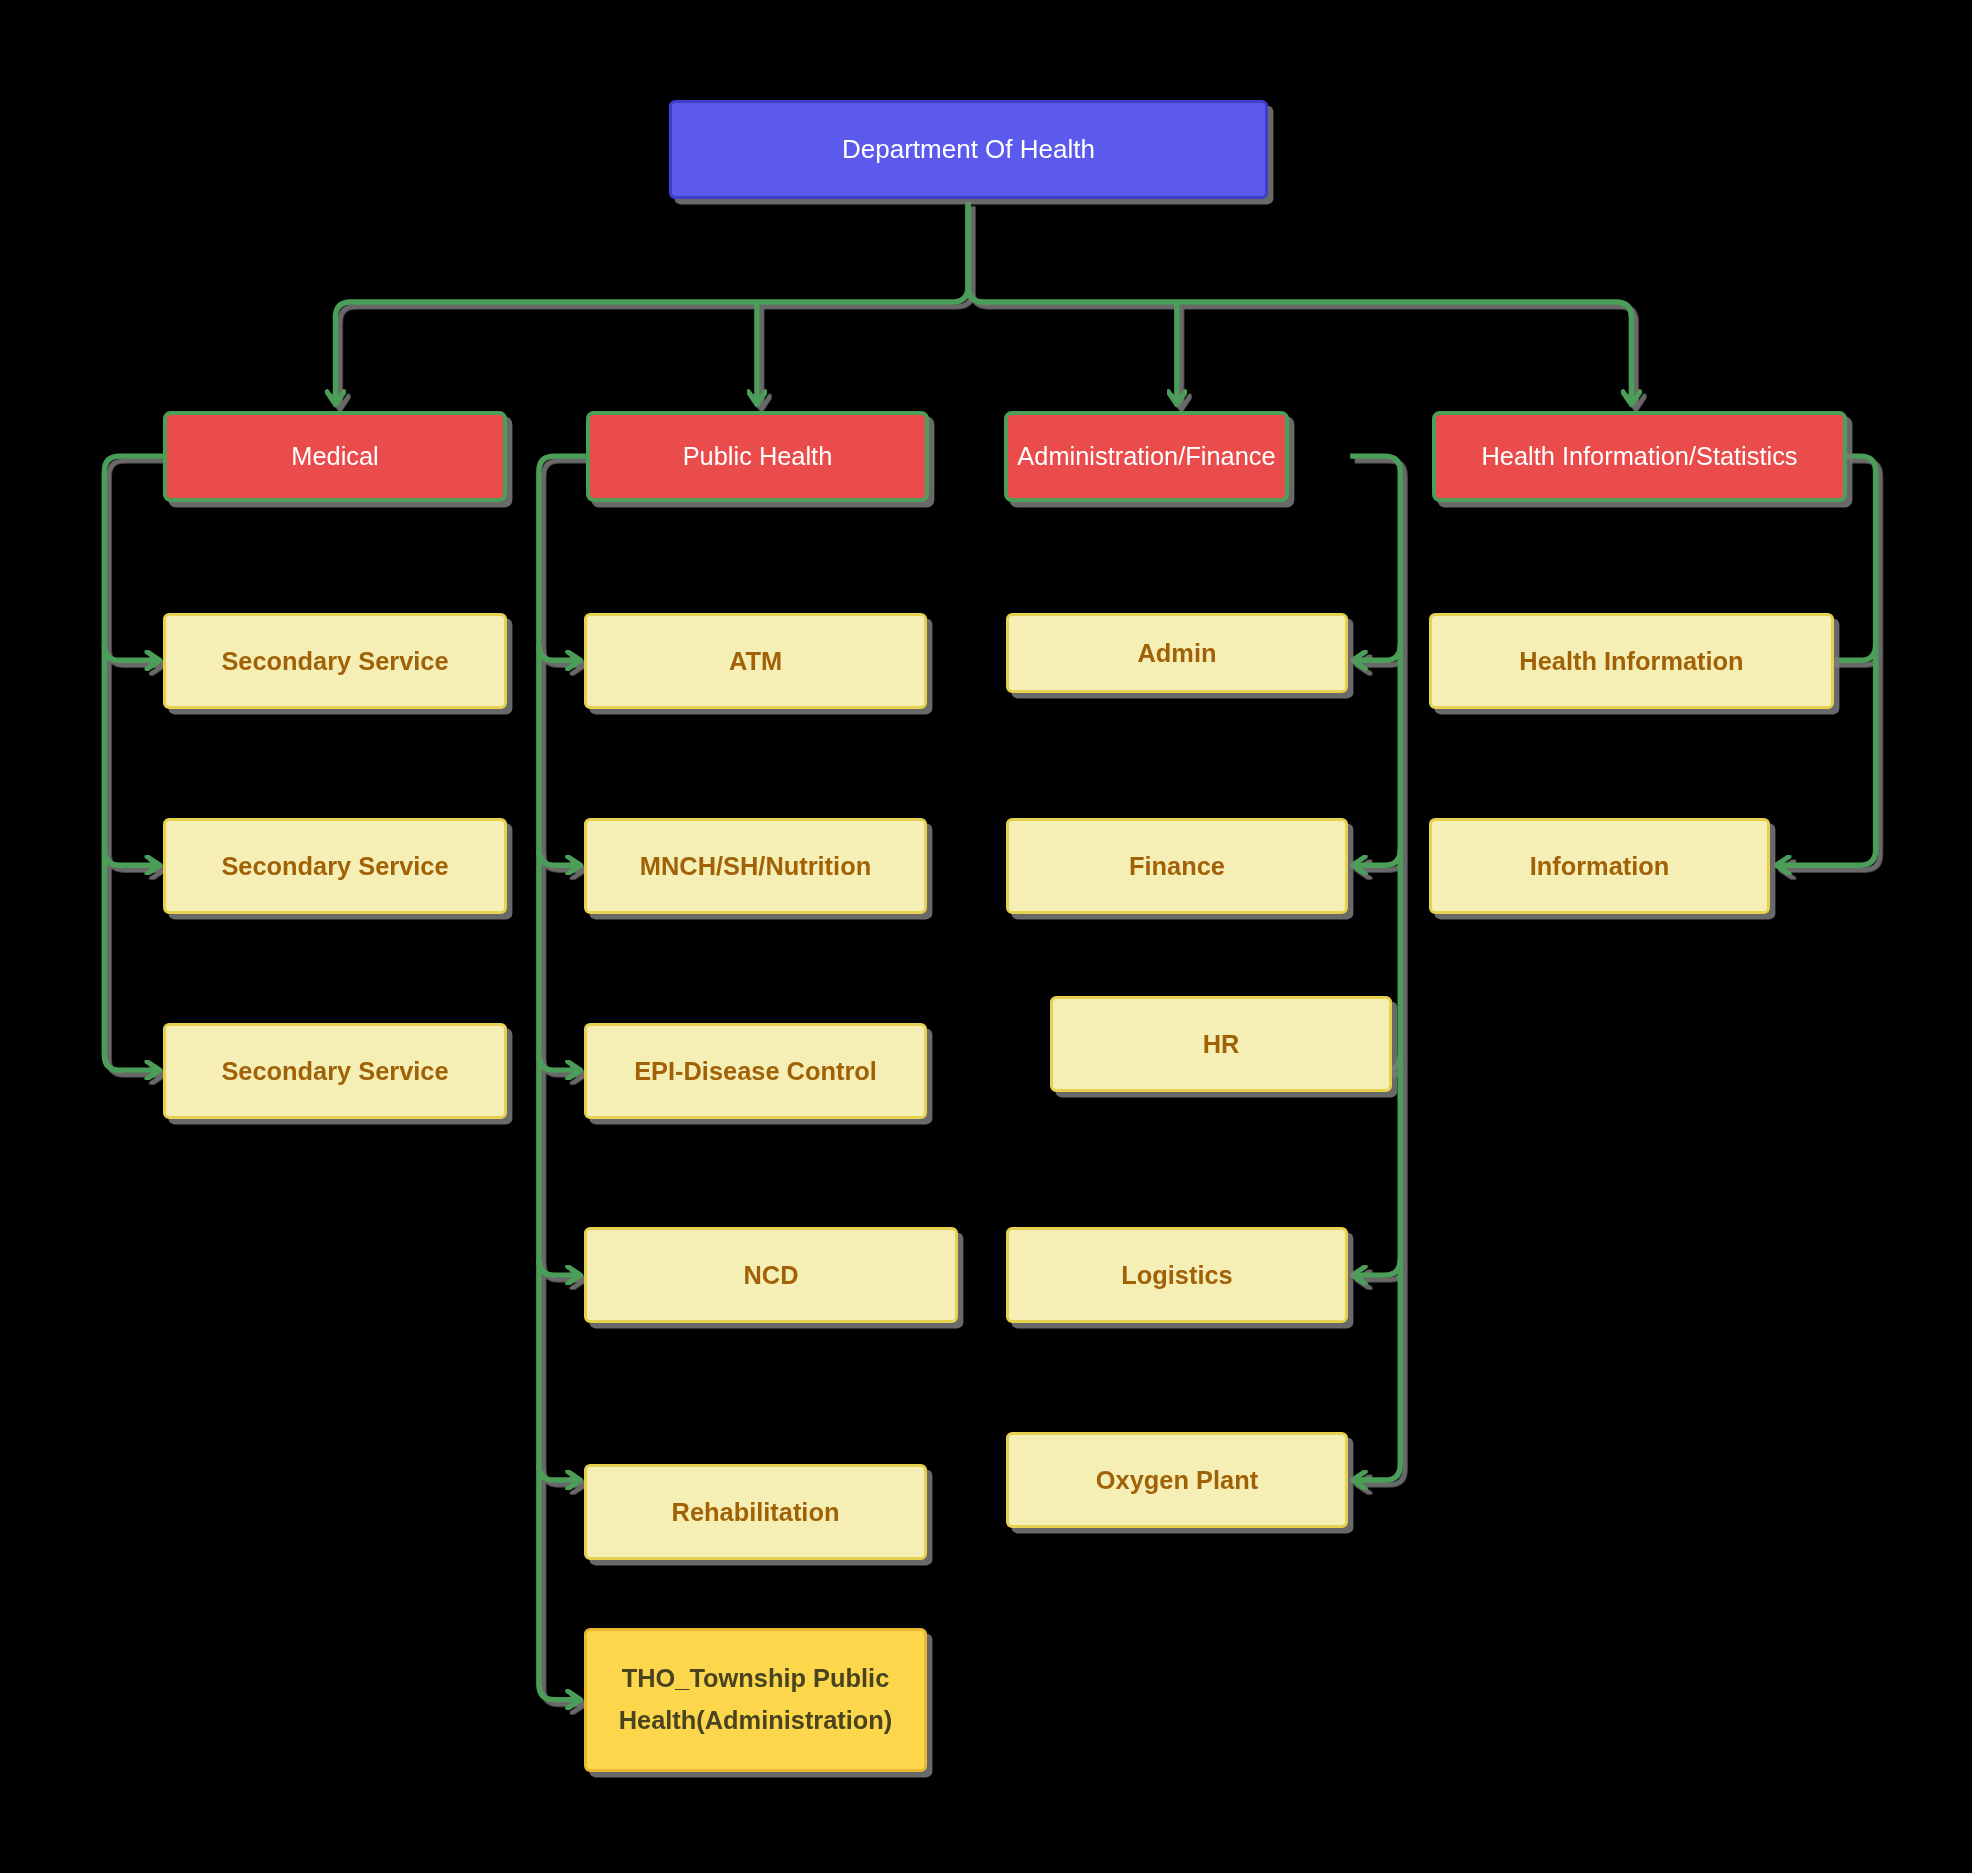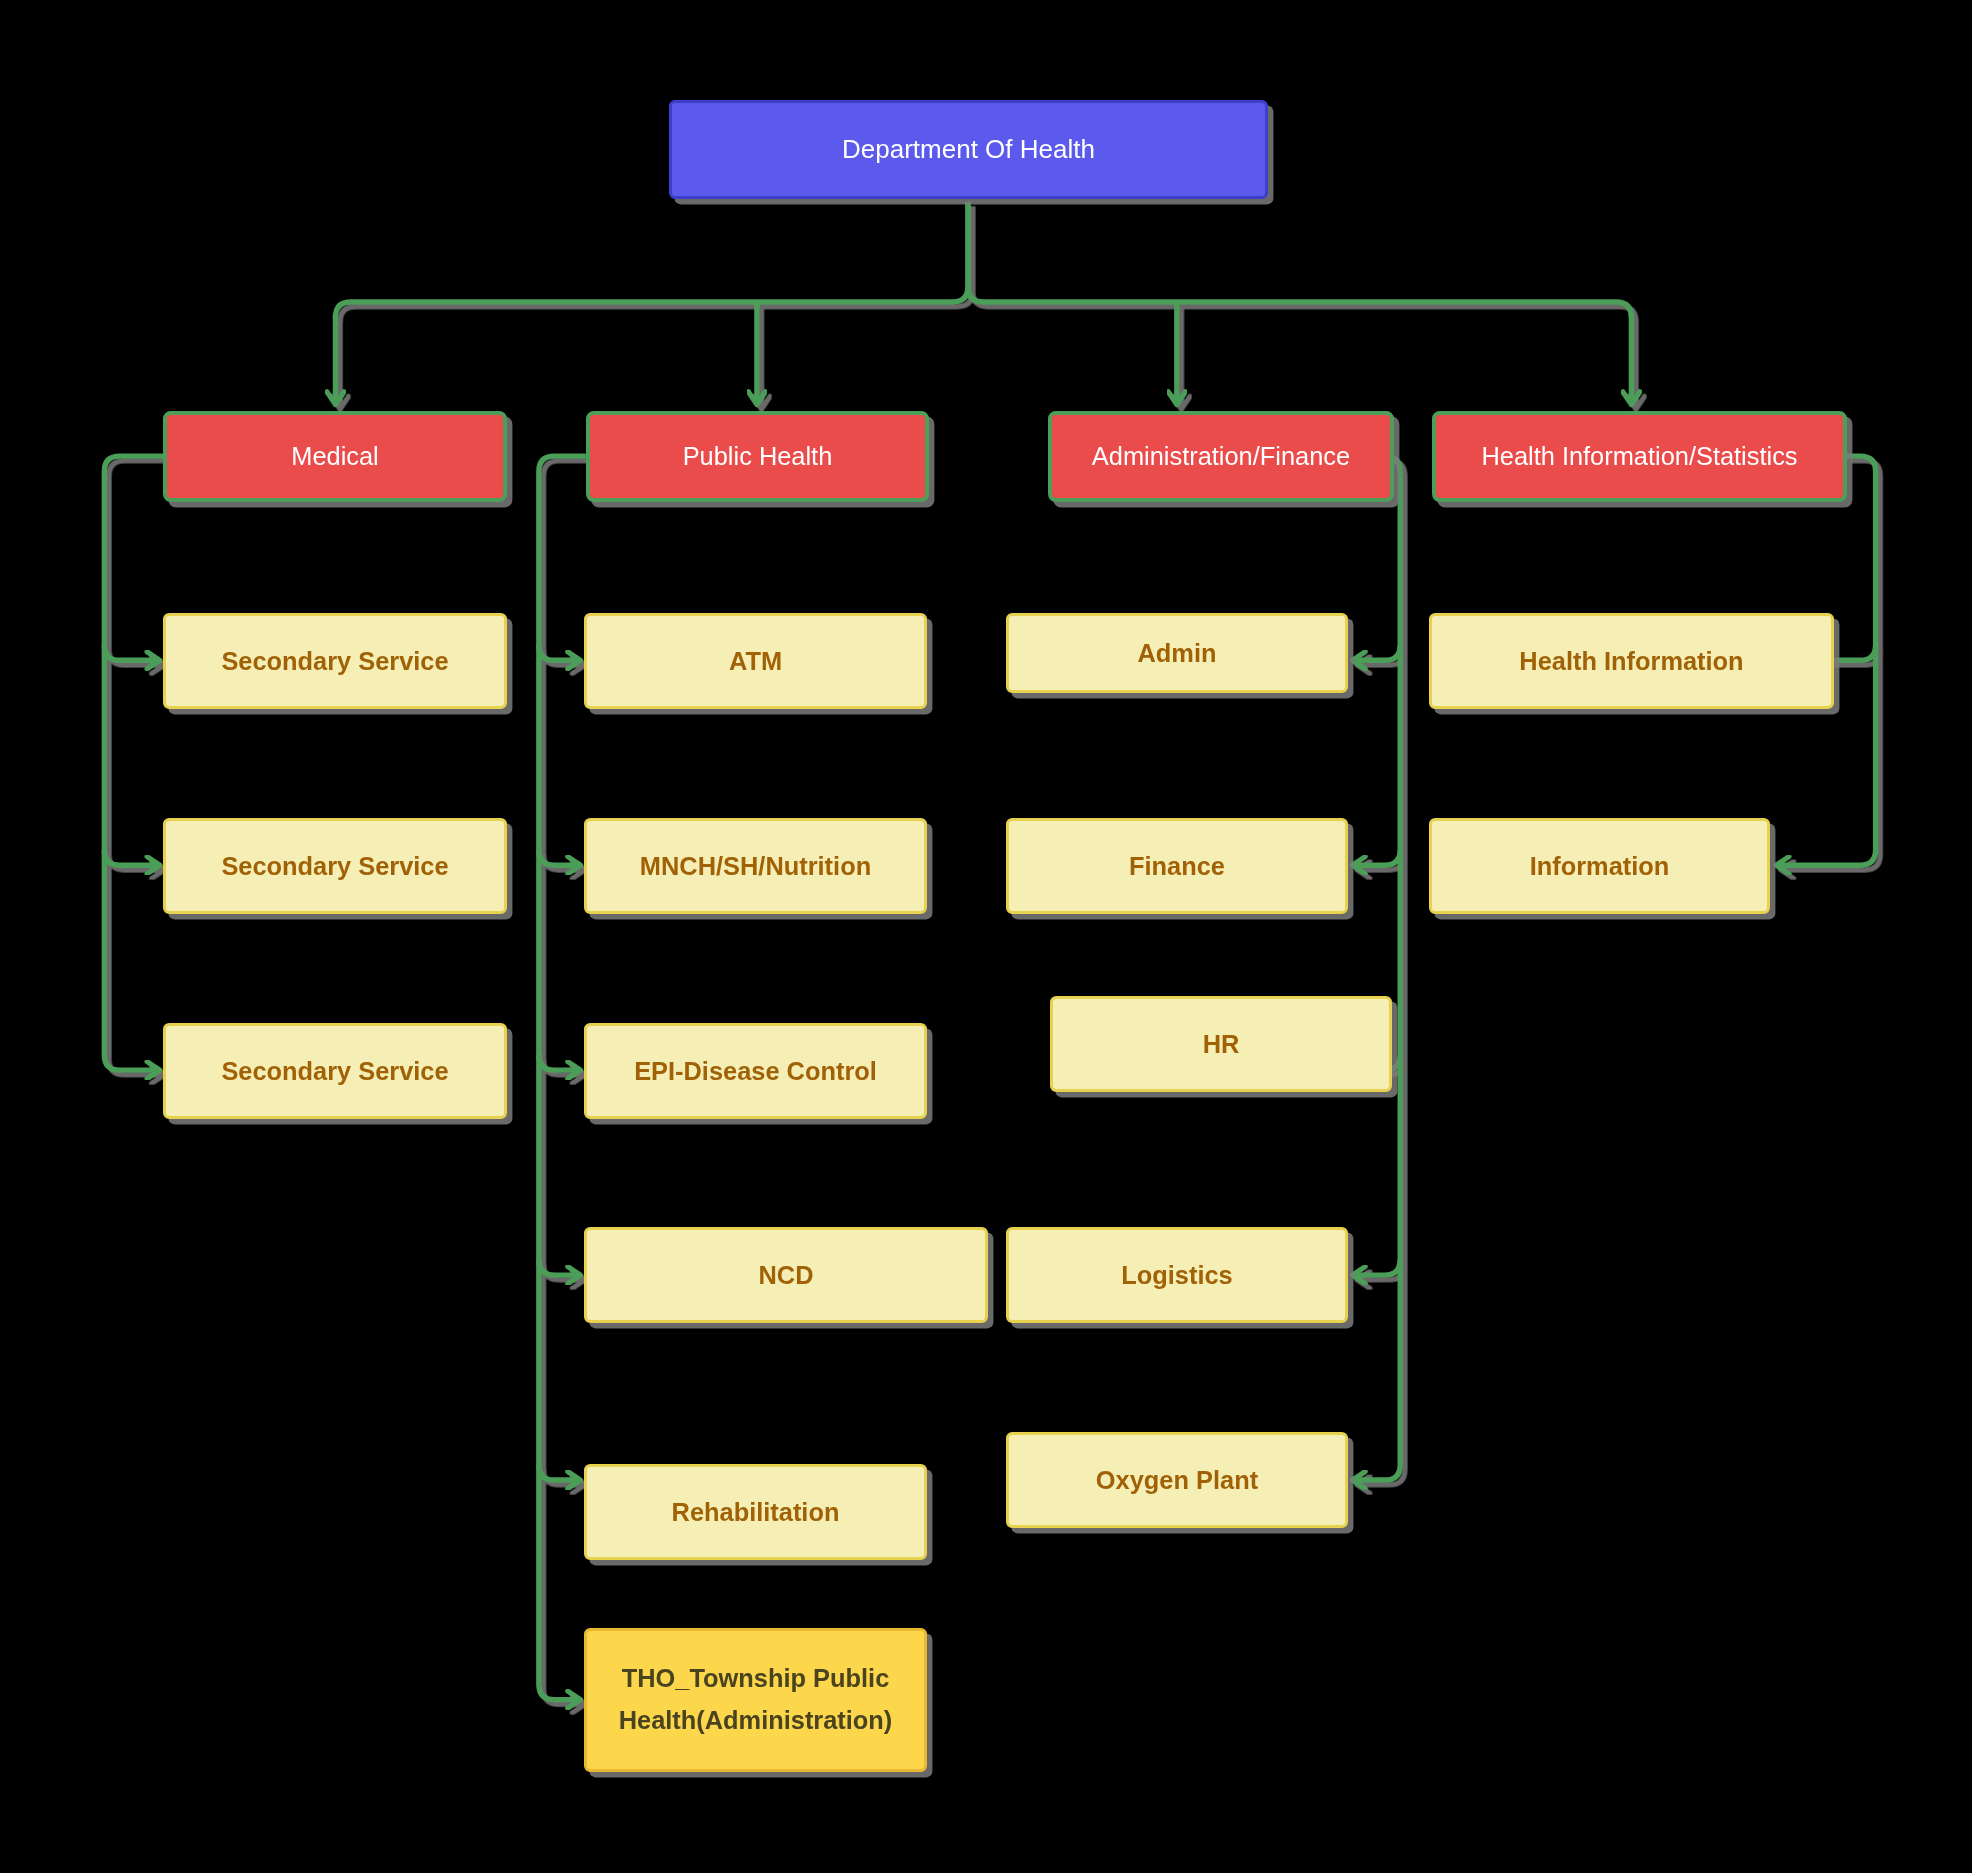--- a/index.html
+++ b/index.html
@@ -104,31 +104,31 @@
         <path marker-end="url(#arrow)" d="M 2396 592 L 2414 592 Q 2434 592 2434 612 L 2434 1103 Q 2434 1123 2414 1123 L 2306 1123"></path>
         <path marker-end="url(#arrow)" d="M 2434 837 Q 2434 857 2414 857 L 2306 857"></path>
       </g>
     </g>
   </svg>
 
   <div class="node root" style="left:669px; top:100px; width:599px; height:99px;">Department Of Health</div>
 
   <div class="node branch" style="left:163px; top:411px; width:344px; height:91px;">Medical</div>
   <div class="node branch" style="left:586px; top:411px; width:343px; height:91px;">Public Health</div>
-  <div class="node branch" style="left:1004px; top:411px; width:346px; height:91px;margin-left:44px;">Administration/Finance</div>
+  <div class="node branch" style="left:1004px; top:411px; width:285px; height:91px;">Administration/Finance</div>
   <div class="node branch" style="left:1432px; top:411px; width:415px; height:91px;">Health Information/Statistics</div>
 
   <div class="node leaf" style="left:163px; top:613px; width:344px; height:96px;">Secondary Service</div>
   <div class="node leaf" style="left:163px; top:818px; width:344px; height:96px;">Secondary Service</div>
   <div class="node leaf" style="left:163px; top:1023px; width:344px; height:96px;">Secondary Service</div>
 
   <div class="node leaf" style="left:584px; top:613px; width:343px; height:96px;">ATM</div>
   <div class="node leaf" style="left:584px; top:818px; width:343px; height:96px;">MNCH/SH/Nutrition</div>
   <div class="node leaf" style="left:584px; top:1023px; width:343px; height:96px;">EPI-Disease Control</div>
-  <div class="node leaf" style="left:584px; top:1227px; width:404px; height:96px;">NCD</div>
+  <div class="node leaf" style="left:584px; top:1227px; width:374px; height:96px;">NCD</div>
   <div class="node leaf" style="left:584px; top:1432px; width:343px; height:96px;margin-top:32px;">Rehabilitation</div>
   <div class="node leaf highlight" style="left:584px; top:1628px; width:343px; height:144px;">THO_Township Public Health(Administration)</div>
 
   <div class="node leaf" style="left:1006px; top:613px; width:342px; height:80px;">Admin</div>
   <div class="node leaf" style="left:1006px; top:818px; width:342px; height:96px;">Finance</div>
   <div class="node leaf" style="left:1006px; top:996px; width:342px; height:96px;margin-left:44px;">HR</div>
   <div class="node leaf" style="left:1006px; top:1227px; width:342px; height:96px;">Logistics</div>
   <div class="node leaf" style="left:1006px; top:1432px; width:342px; height:96px;">Oxygen Plant</div>
 
   <div class="node leaf" style="left:1429px; top:613px; width:405px; height:96px;">Health Information</div>

